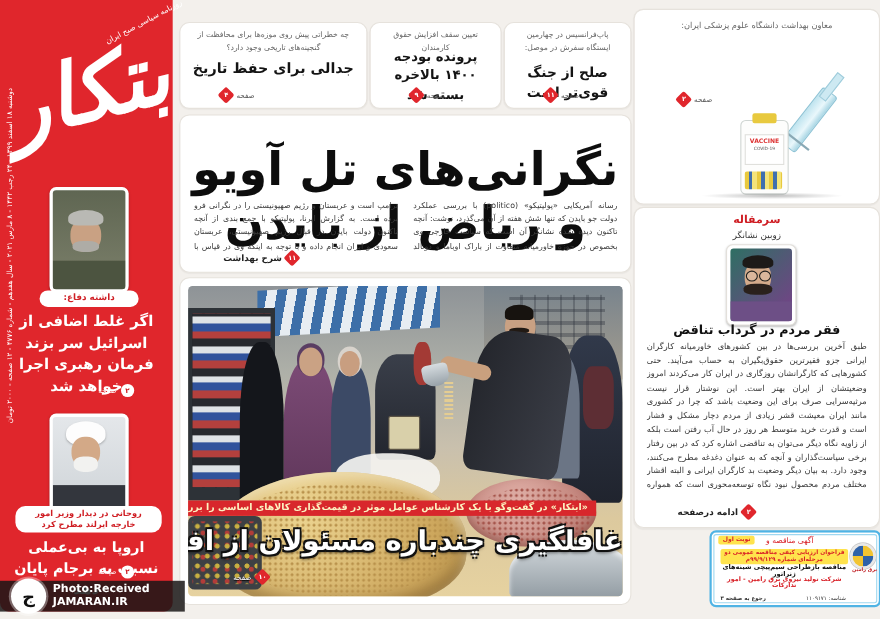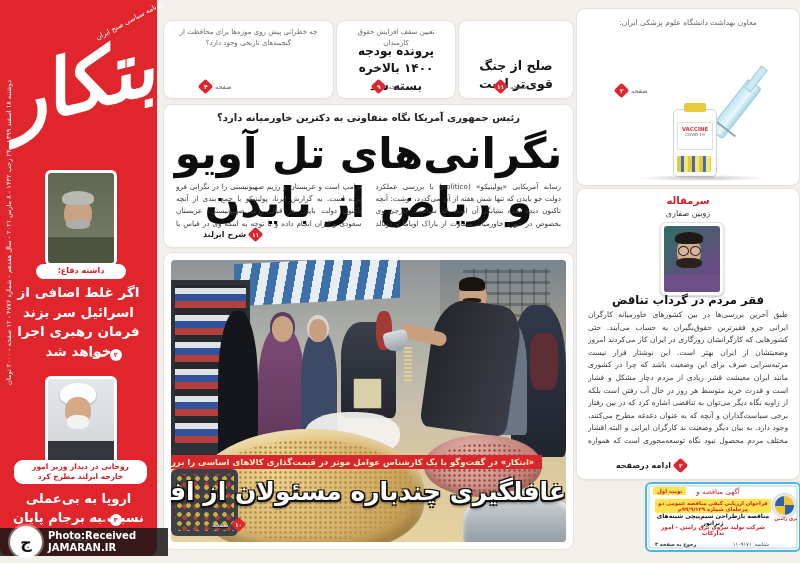--- a/index.html
+++ b/index.html
@@ -118,40 +118,42 @@
       <span class="pg-label white">صفحه</span>
       <span class="circle-badge">
           <span>۲</span>
         </span>
     </div>
   </div>
 
 
   <div class="card" style="left:163px;top:20px;width:169px;height:77px;">
     <div class="abs kicker rtl" style="left:10px;right:10px;top:6px;">چه خطراتی پیش روی موزه‌ها برای محافظت از گنجینه‌های تاریخی وجود دارد؟</div>
+    <div class="abs card-headline rtl" style="left:8px;right:8px;top:33px;font-size:13px;">جدالی برای حفظ تاریخ</div>
     <div class="abs badge-row" style="left:9px;bottom:6px;">
       <span class="diamond">
           <span>۴</span>
         </span>
       <span class="pg-label">صفحه</span>
     </div>
   </div>
 
   <div class="card" style="left:336px;top:20px;width:118px;height:77px;">
     <div class="abs kicker rtl" style="left:8px;right:8px;top:6px;">تعیین سقف افزایش حقوق کارمندان</div>
     <div class="abs card-headline rtl" style="left:7px;right:7px;top:22px;font-size:12px;">پرونده بودجه ۱۴۰۰ بالاخره بسته شد</div>
     <div class="abs badge-row" style="left:9px;bottom:6px;">
       <span class="diamond">
           <span>۹</span>
         </span>
       <span class="pg-label">صفحه</span>
     </div>
   </div>
 
   <div class="card" style="left:458px;top:20px;width:114px;height:77px;">
+    <div class="abs kicker rtl" style="left:8px;right:8px;top:6px;">پاپ‌فرانسیس در چهارمین ایستگاه سفرش در موصل:</div>
     <div class="abs card-headline rtl" style="left:6px;right:6px;top:36px;font-size:12.5px;">صلح از جنگ قوی‌تر است</div>
     <div class="abs badge-row" style="left:9px;bottom:6px;">
       <span class="diamond">
           <span>۱۱</span>
         </span>
       <span class="pg-label">صفحه</span>
     </div>
   </div>
 
   <div class="card" style="left:576px;top:8px;width:222px;height:176px;">
@@ -173,34 +175,33 @@
           <div style="font-size:5.5px;font-weight:bold;color:#d33;margin-top:3px;">VACCINE</div>
           <div style="font-size:4px;color:#555;">COVID-19</div>
         </div>
         <div class="art" style="left:3px;bottom:4px;width:34px;height:16px;background:repeating-linear-gradient(90deg,#e8c93e 0 4px,#3f6fae 4px 7px,#f4e47a 7px 11px);border-radius:2px;"></div>
       </div>
       <div class="art" style="left:60px;bottom:2px;width:130px;height:6px;background:radial-gradient(ellipse at center,rgba(0,0,0,.25),transparent 70%);"></div>
     </div>
   </div>
 
   <div class="card" style="left:163px;top:104px;width:409px;height:142px;">
-    <div class="abs main-kicker rtl" style="left:20px;right:20px;top:7px;">رئیس جمهوری آمریکا نگاه متفاوتی به دکترین خاورمیانه دارد؟</div>
     <div class="abs main-headline rtl" style="left:6px;right:6px;top:24px;">نگرانی‌های تل آویو و ریاض از بایدن</div>
     <div class="abs main-body rtl" style="left:12px;right:12px;top:76px;height:50px;overflow:hidden;">رسانه آمریکایی «پولیتیکو» (politico) با بررسی عملکرد دولت جو بایدن که تنها شش هفته از آن می‌گذرد، نوشت: آنچه تاکنون دیده شده نشانگر آن است که سیاست خارجی وی بخصوص در حوزه خاورمیانه متفاوت از باراک اوباما و دونالد ترامپ است و عربستان و رژیم صهیونیستی را در نگرانی فرو برده است. به گزارش ایرنا، پولیتیکو با جمع بندی از آنچه تاکنون دولت بایدن در قبال رژیم صهیونیستی، عربستان سعودی و ایران انجام داده و با توجه به اینکه وی در قیاس با دیگر روسای جمهوری آمریکا بیشترین حضور را در عرصه سیاست این کشور داشته، نوشت که رئیس جمهوری جدید آمریکا دارای دیدی متفاوت و «دکترین» مخصوص به خود در قبال خاورمیانه است.</div>
     <div class="abs badge-row" style="left:12px;bottom:7px;">
-      <span class="more-label rtl">شرح ایرلند</span>
+      <span class="more-label rtl">شرح بهداشت</span>
       <span class="diamond">
           <span>۱۱</span>
         </span>
     </div>
   </div>
 
   <div class="card" style="left:576px;top:188px;width:222px;height:290px;">
     <div class="abs ed-section rtl" style="left:0;right:0;top:6px;">سرمقاله</div>
-    <div class="abs ed-author rtl" style="left:0;right:0;top:20px;">زوبین صفاری</div>
+    <div class="abs ed-author rtl" style="left:0;right:0;top:20px;">زوبین نشانگر</div>
     <div class="abs photo-card" style="left:83px;top:33px;width:56px;height:66px;border:1px solid #e3e0db;">
       <div class="portrait" style="background:linear-gradient(135deg,#2e6f63,#7a3f8a);">
         <div class="art" style="left:13px;top:12px;width:24px;height:28px;background:#d4ab8b;border-radius:46%;"></div>
         <div class="art" style="left:11px;top:6px;width:28px;height:12px;background:#1d1a18;border-radius:50% 50% 30% 30%;"></div>
         <div class="art" style="left:14px;top:20px;width:9px;height:8px;border:1.5px solid #20201e;border-radius:50%;background:rgba(255,255,255,.15);"></div>
         <div class="art" style="left:26px;top:20px;width:9px;height:8px;border:1.5px solid #20201e;border-radius:50%;background:rgba(255,255,255,.15);"></div>
         <div class="art" style="left:12px;top:32px;width:26px;height:10px;background:#2a211c;border-radius:40%;"></div>
         <div class="art" style="left:0;bottom:0;width:100%;height:18px;background:#6d4f86;"></div>
       </div>
     </div>

